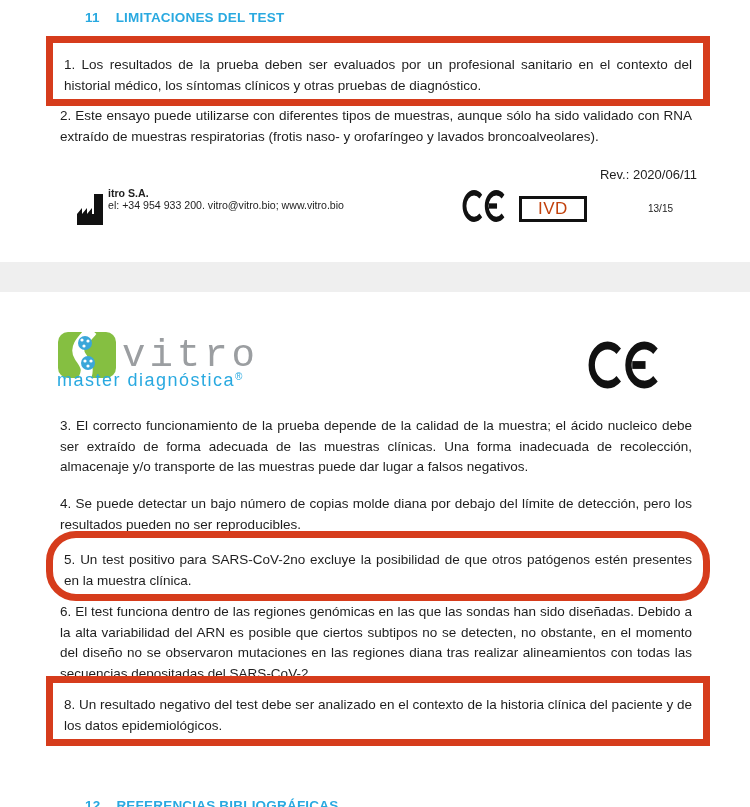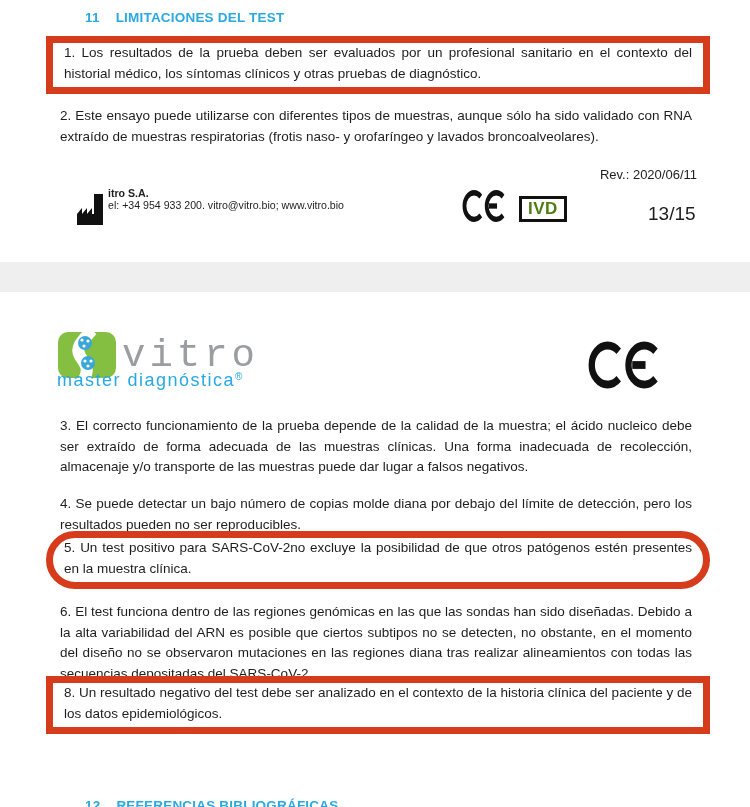--- a/index.html
+++ b/index.html
@@ -14,41 +14,41 @@
   }
   .section-heading{
     position:absolute;left:85px;
     font-size:13.5px;font-weight:bold;color:#29a9e0;letter-spacing:.2px;
     white-space:nowrap;
   }
   .section-heading .sec-num{margin-right:16px;}
   .red-box{
     position:absolute;left:46px;width:664px;box-sizing:border-box;
     border:7px solid #d63c1c;background:#ffffff;
-    padding:0 11px 3px 11px;
+    padding:12px 11px 3px 11px;
   }
   .red-box p{
     margin:0;font-size:13.5px;line-height:20.5px;text-align:justify;color:#1e1e1e;
   }
   .red-box p + p{}
   
   .rev-line{position:absolute;right:53px;top:167px;font-size:13px;color:#1e1e1e;}
   .mfr-icon{position:absolute;left:76px;top:191px;}
   .mfr-block{
     position:absolute;left:108px;top:188px;width:330px;
     font-size:10.6px;line-height:11.6px;color:#1e1e1e;
   }
   .mfr-name{font-weight:bold;}
   .ce-mark-1{position:absolute;left:461px;top:189px;}
   .ivd-box{
     position:absolute;left:519px;top:196px;
-    border:3px solid #111111;padding:0px 6px;
-    font-size:17px;font-weight:bold;letter-spacing:.5px;color:#4d7c0f;
+    border:3px solid #111111;padding:0px 16px;
+    font-size:17px;font-weight:normal;letter-spacing:.5px;color:#c2410c;
   }
-  .page-number{position:absolute;left:648px;top:203px;font-size:19px;}
+  .page-number{position:absolute;left:648px;top:203px;font-size:10px;}
   
   .separator{position:absolute;left:0;top:262px;width:750px;height:30px;background:#efefef;}
   
   .logo-icon{position:absolute;left:58px;top:332px;}
   .logo-name{
     position:absolute;left:122px;top:334px;
     font-size:39px;color:#9b9ea1;letter-spacing:4px;font-weight:normal;font-family:Liberation Mono, monospace;
   }
   .logo-tagline{
     position:absolute;left:57px;top:370px;

